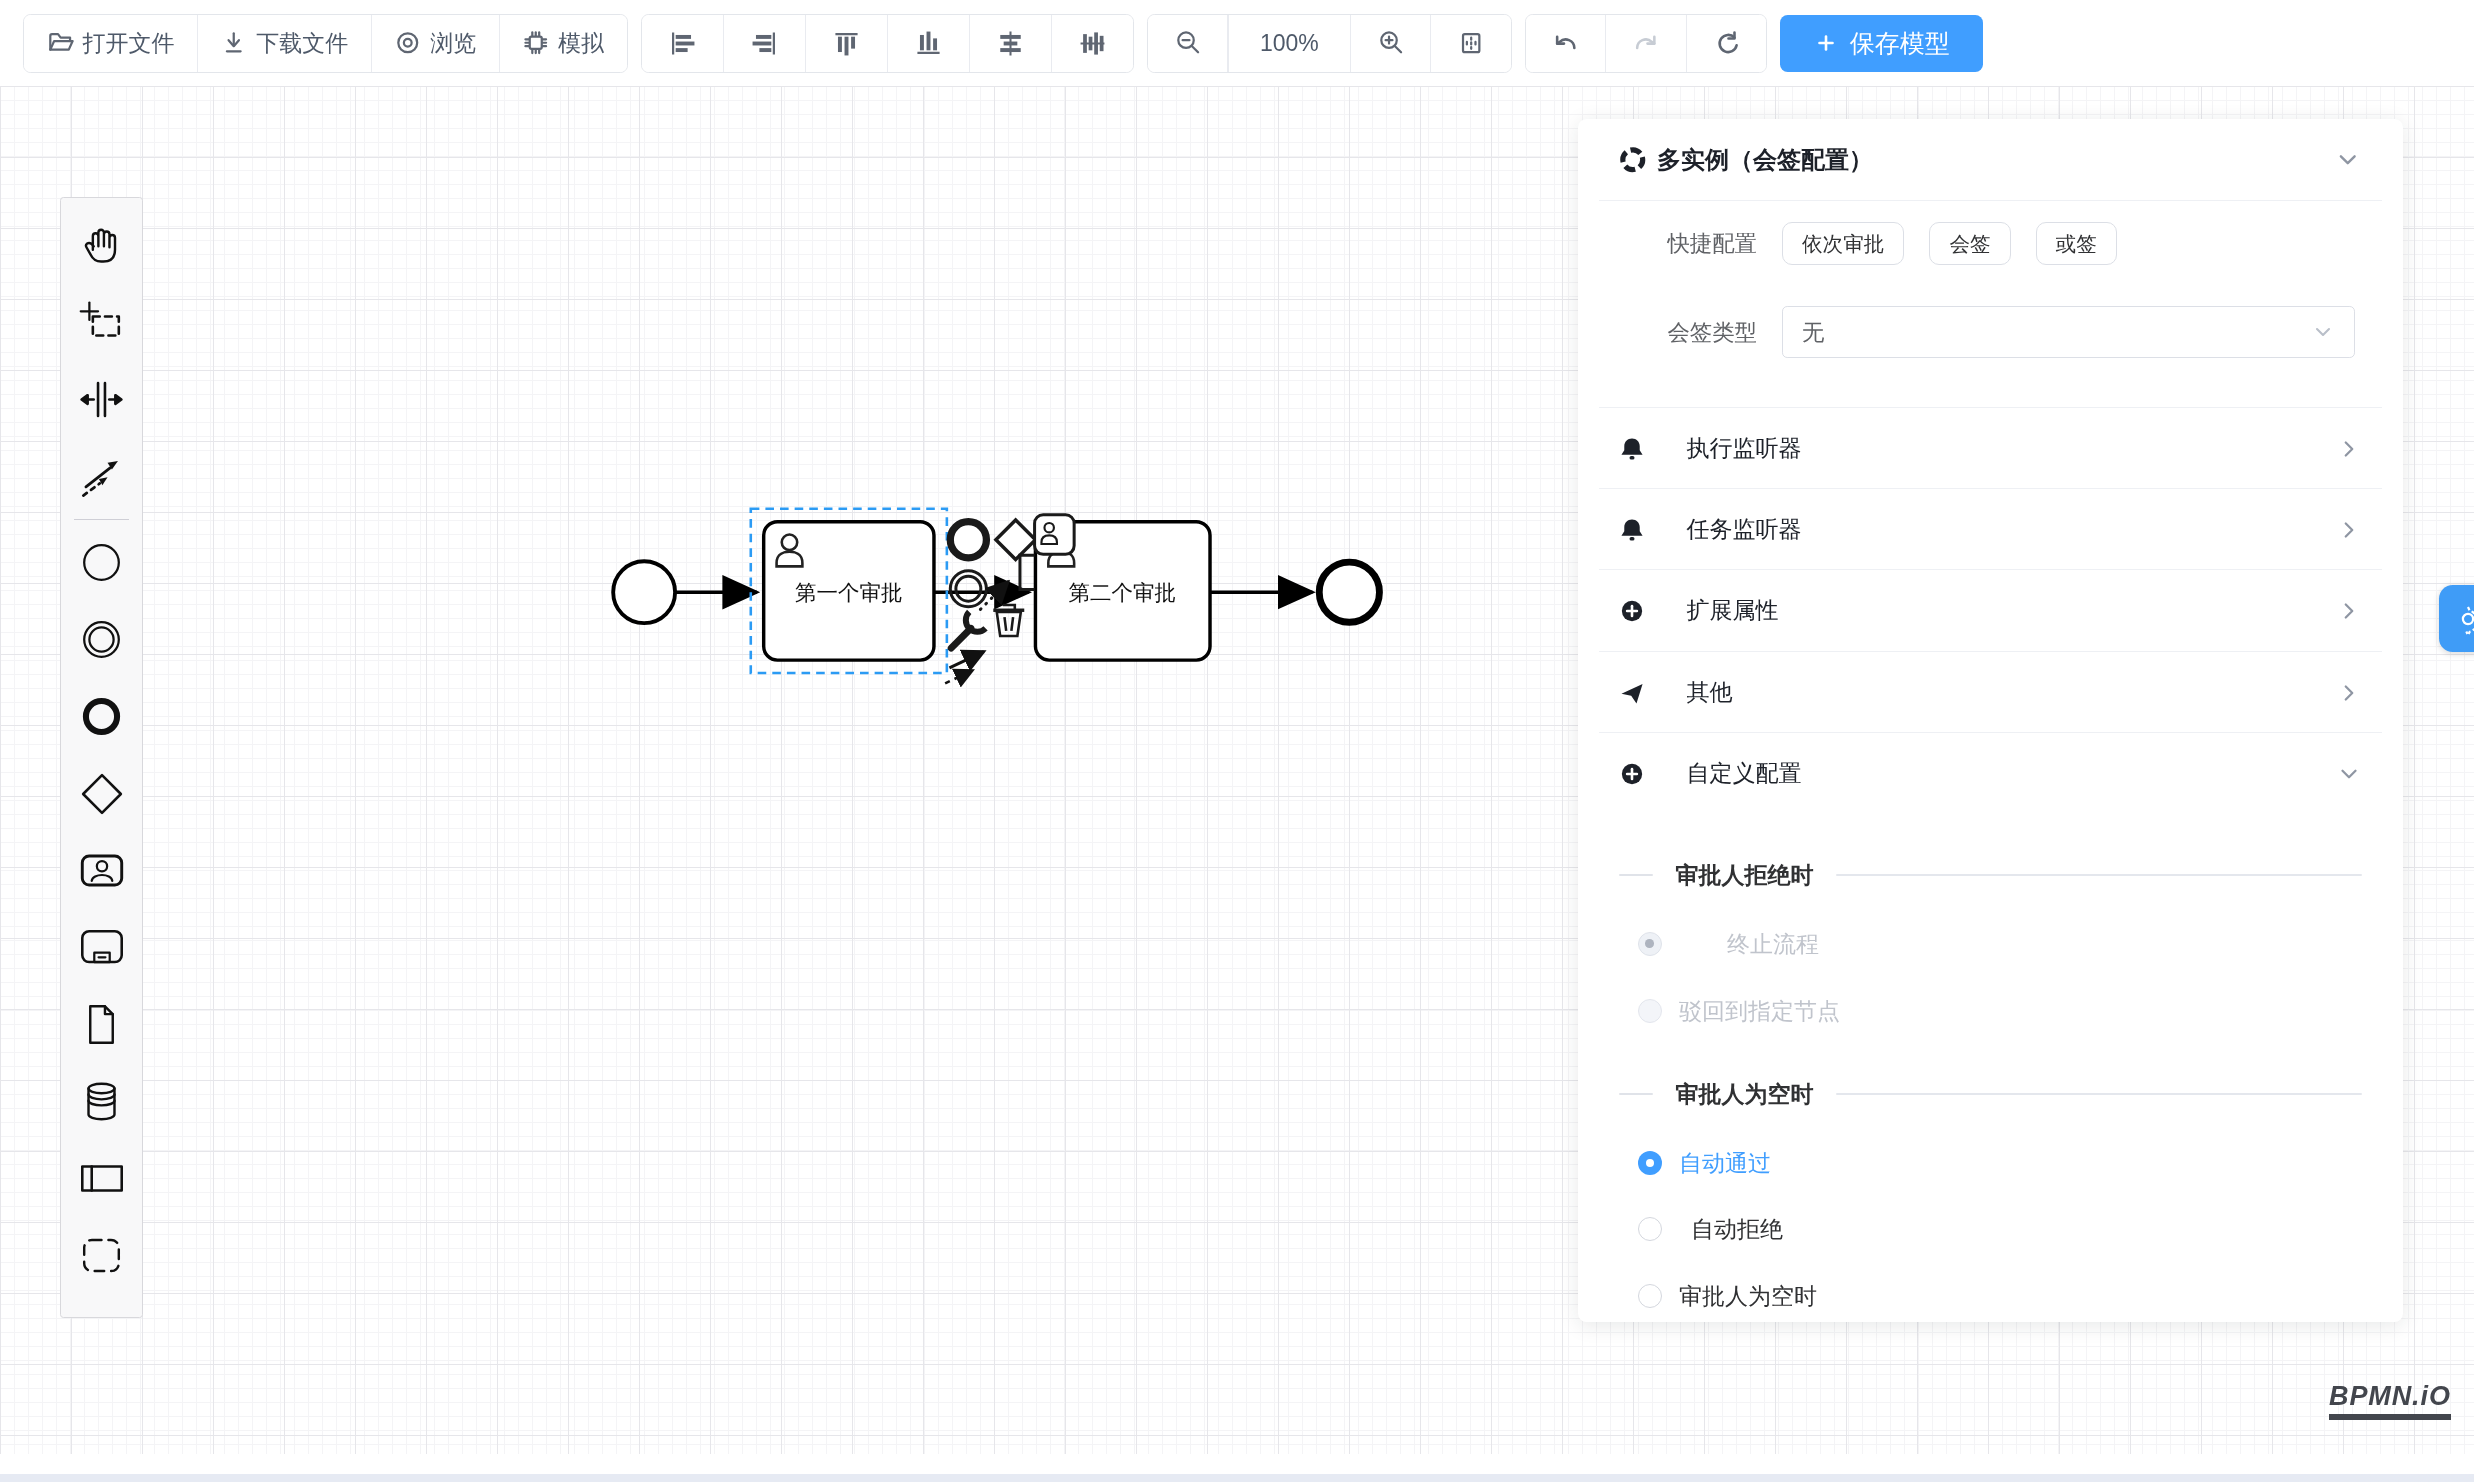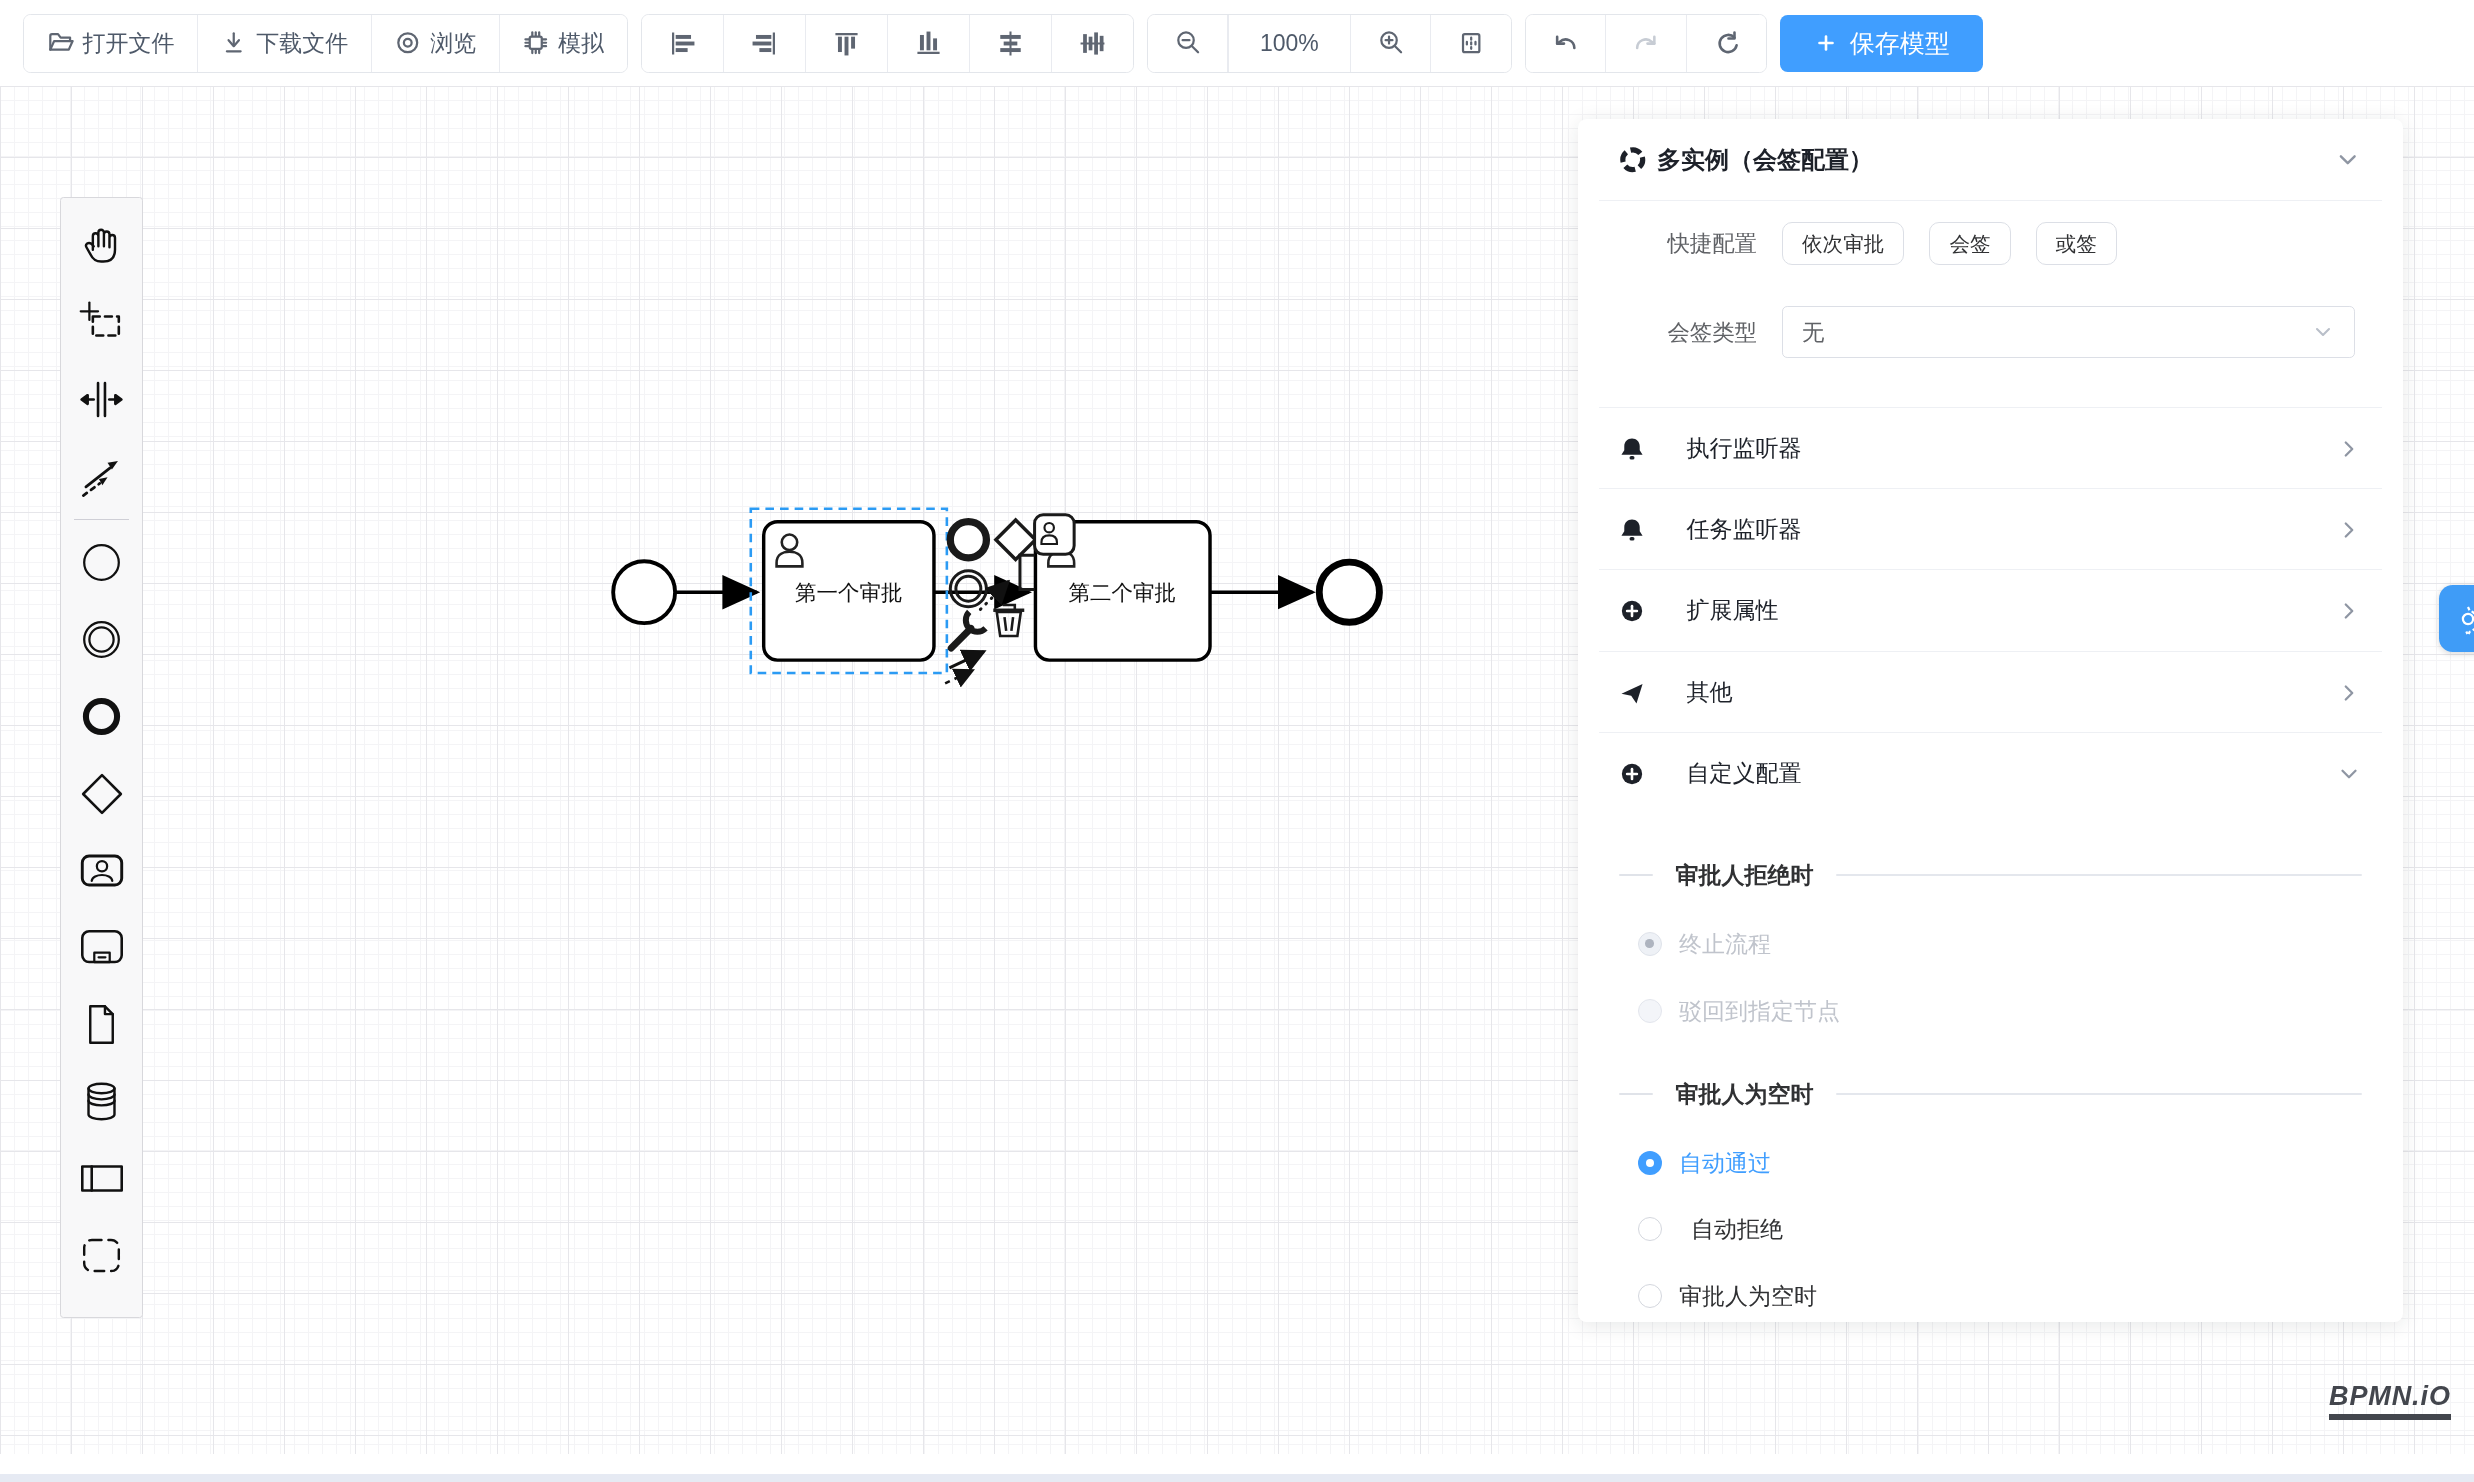--- a/index.html
+++ b/index.html
@@ -513,21 +513,21 @@
         <polyline points="8,12 16,20 24,12"></polyline>
       </svg>
   </div>
 
   <div class="abs" style="top:736px;height:40px;">
     <span class="gline-l"></span>
     <span class="gtitle">审批人拒绝时</span>
     <span class="gline-r"></span>
   </div>
 
-  <div class="abs radio-row" style="top:805px;">
+  <div class="abs radio-row" style="top:805px;gap:48px;">
     <span class="radio r-dis-on"></span>
     <span class="radio-label lbl-dis">终止流程</span>
   </div>
   <div class="abs radio-row" style="top:872px;">
     <span class="radio r-dis-off"></span>
     <span class="radio-label lbl-dis">驳回到指定节点</span>
   </div>
 
   <div class="abs" style="top:955px;height:40px;">
     <span class="gline-l"></span>

